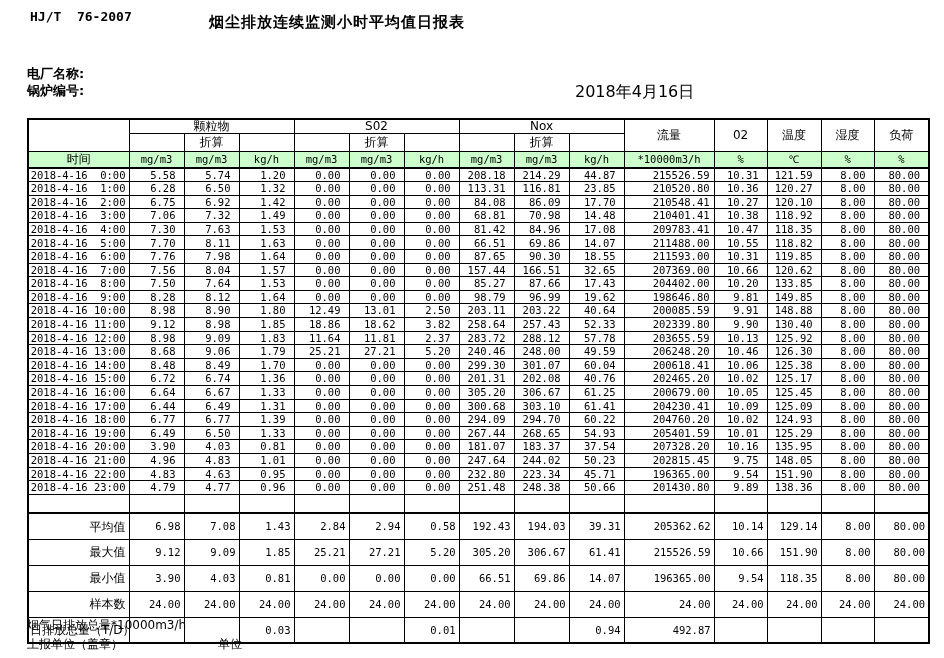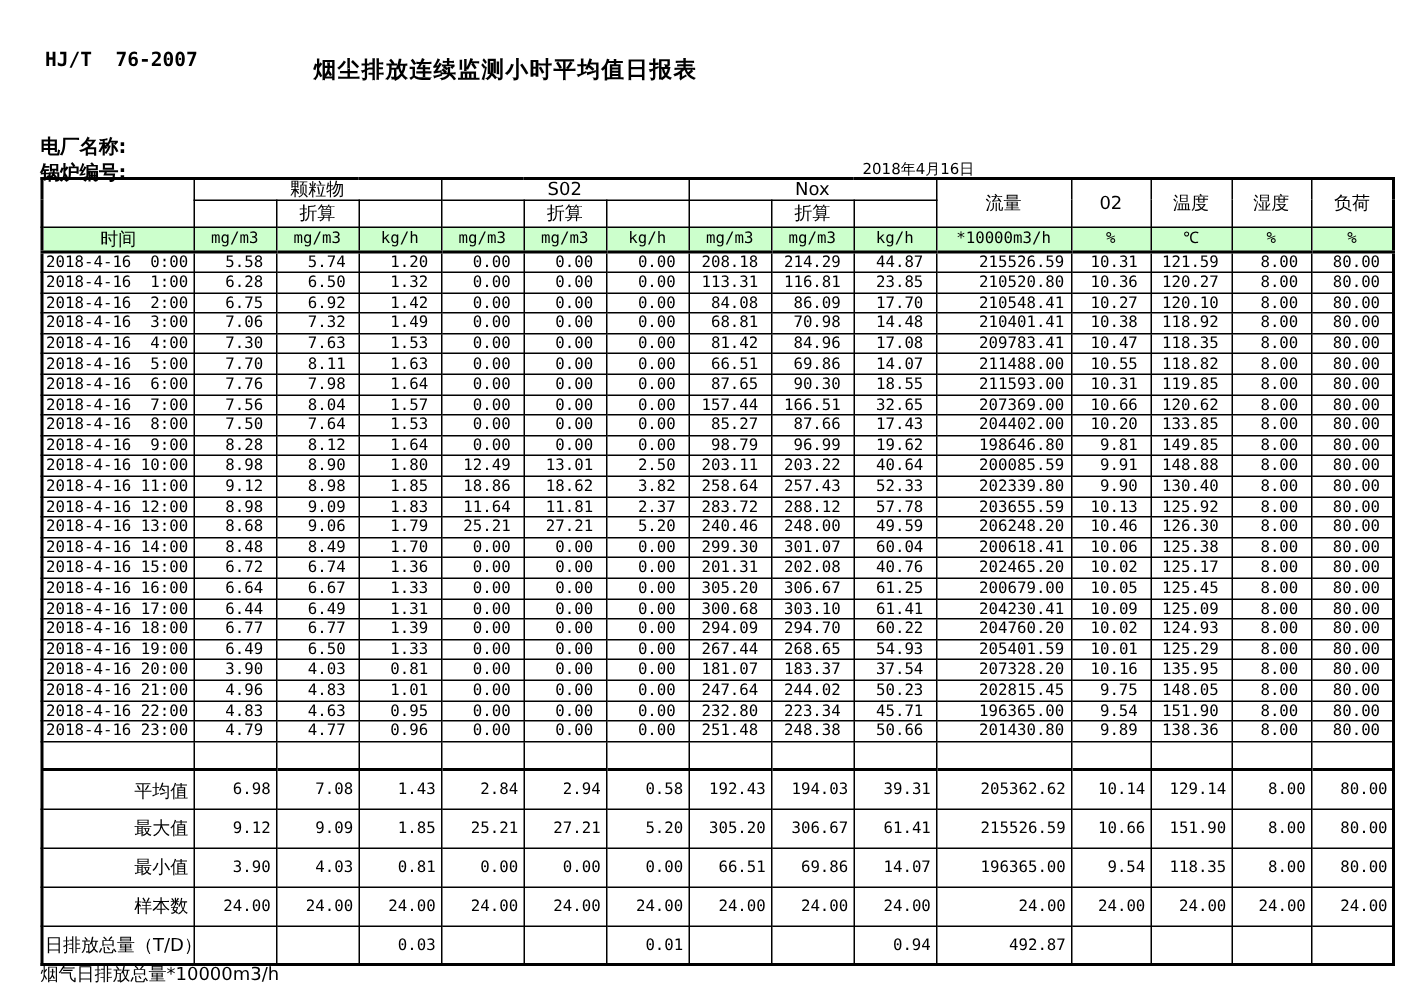--- a/index.html
+++ b/index.html
@@ -1,25 +1,25 @@
 <!DOCTYPE html>
 <html><head>
 <meta charset="utf-8">
 <style>
   html,body{margin:0;padding:0;background:#fff;}
   body{
     position:relative;width:944px;height:658px;overflow:hidden;
     font-family:"DejaVu Sans","Liberation Sans",sans-serif;color:#000;
   }
-  .abs{position:absolute;white-space:pre;margin-top:24px;}
+  .abs{position:absolute;white-space:pre;}
   .std-code{left:30px;top:9px;font-size:13px;font-weight:bold;font-family:"DejaVu Sans Mono",monospace;}
   .doc-title{left:209px;top:13px;font-size:15px;font-weight:bold;letter-spacing:1px;}
   .plant-label{left:27px;top:65px;font-size:13px;font-weight:bold;}
   .boiler-label{left:27px;top:82px;font-size:13px;font-weight:bold;}
-  .date-text{left:575px;top:82px;font-size:10px;}
+  .date-text{left:575px;top:82px;font-size:16px;}
   .foot1{left:27px;top:617px;font-size:12px;}
   .foot2{left:27px;top:636px;font-size:12px;}
   .foot3{left:218px;top:636px;font-size:12px;}
 
   table.report{
     position:absolute;left:27px;top:118px;width:901px;
     border-collapse:collapse;table-layout:fixed;
     border:2px solid #000;
     font-family:"DejaVu Sans Mono","Liberation Mono",monospace;
     font-size:10.5px;line-height:1;

